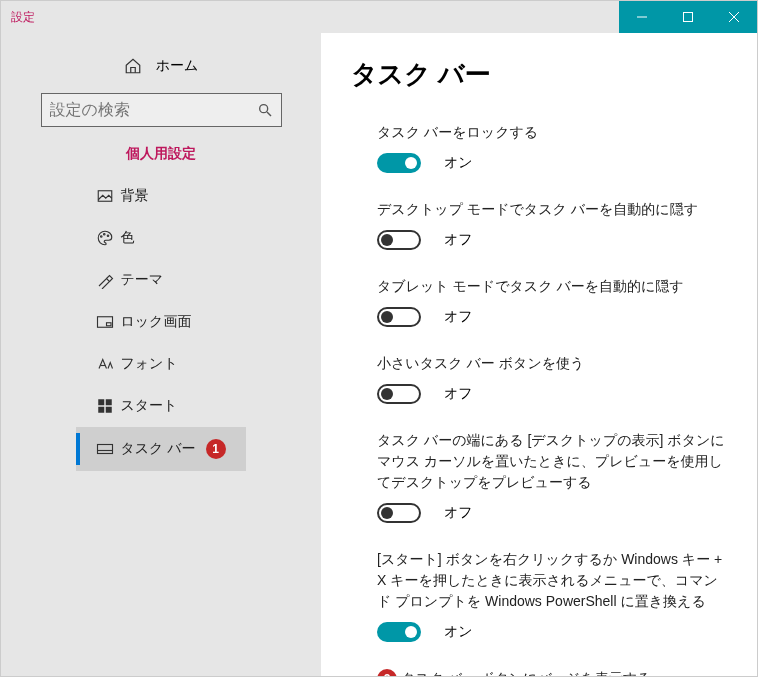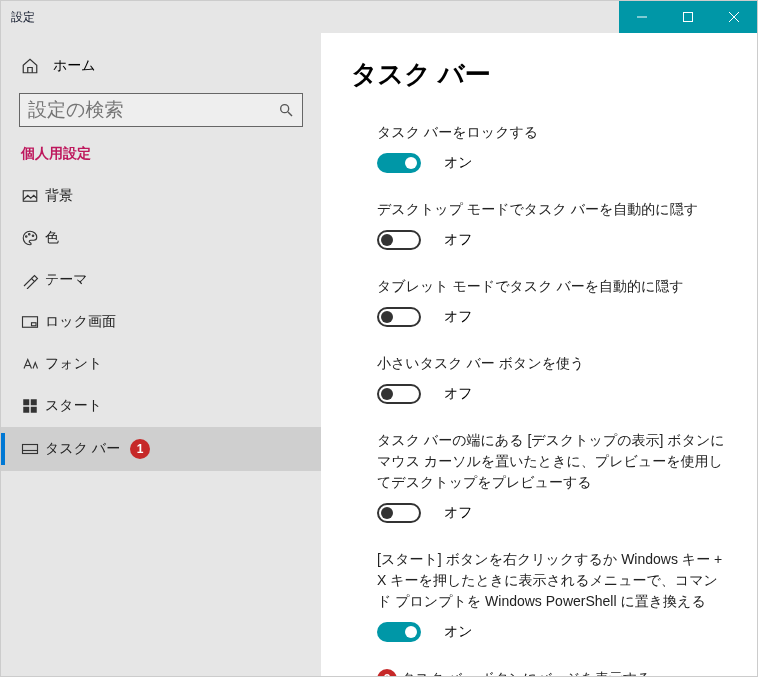--- a/index.html
+++ b/index.html
@@ -1,27 +1,27 @@
 <!DOCTYPE html>
 <html><head>
 <meta charset="utf-8">
 <style>
   * { box-sizing: border-box; margin: 0; padding: 0; font-family: "Yu Gothic UI", "Meiryo", sans-serif; }
   body { width: 758px; height: 677px; overflow: hidden; background: #fff; border: 1px solid #ccc; }
   .titlebar { height: 32px; display: flex; align-items: stretch; background: #e6e6e6; font-size: 12px; }
-  .titlebar .title { flex: 1; display: flex; align-items: center; padding-left: 10px; color: #0f172a; }
+  .titlebar .title { flex: 1; display: flex; align-items: center; padding-left: 10px; color: #be185d; }
   .winbtns { display: flex; }
   .winbtn { width: 46px; display: flex; align-items: center; justify-content: center; background: #0097a7; color: #fff; }
   .winbtn svg { width: 12px; height: 12px; stroke: #fff; stroke-width: 1; fill: none; }
   .content { display: flex; height: calc(100% - 32px); }
-  .sidebar { width: 320px; background: #e6e6e6; display: flex; flex-direction: column; padding-top: 14px; }
+  .sidebar { width: 320px; background: #e6e6e6; display: flex; flex-direction: column; padding-top: 14px; align-items: center; }
   .home-row { display: flex; align-items: center; gap: 14px; padding: 10px 20px; font-size: 14px; }
   .home-row .icon { width: 18px; height: 18px; display:flex; align-items:center; justify-content:center; }
   .searchbox { margin: 8px 18px 18px 18px; height: 34px; border: 1px solid #666; background: #eee; display: flex; align-items: center; padding: 0 8px; }
-  .searchbox input { flex: 1; border: none; background: transparent; outline: none; font-size: 19px; color: #4d7c0f; }
+  .searchbox input { flex: 1; border: none; background: transparent; outline: none; font-size: 16px; color: #4d7c0f; }
   .searchbox .sicon { width: 16px; height: 16px; color: #555; }
   .section-header { padding: 0px 20px 12px 20px; font-size: 14px; font-weight: bold; color: #be185d; }
   .nav { display: flex; flex-direction: column; }
   .nav-item { display: flex; align-items: center; gap: 6px; padding: 12px 20px; font-size: 14px; color: #222; position: relative; }
   .nav-item.selected { background: #cfcfcf; }
   .nav-item.selected::before { content:""; position:absolute; left:0; top:6px; bottom:6px; width:4px; background:#0078d4; }
   .nav-item .icon { width: 18px; height: 18px; display:flex; align-items:center; justify-content:center; color:#333; }
   .badge { width: 20px; height: 20px; border-radius: 50%; background: #c62828; color: #fff; font-size: 12px; font-weight: bold; display:flex; align-items:center; justify-content:center; margin-left: 4px; }
   .main { flex: 1; padding: 24px 30px 10px 30px; overflow-y: auto; }
   .main h1 { font-size: 26px; font-weight: 600; margin-bottom: 30px; }

